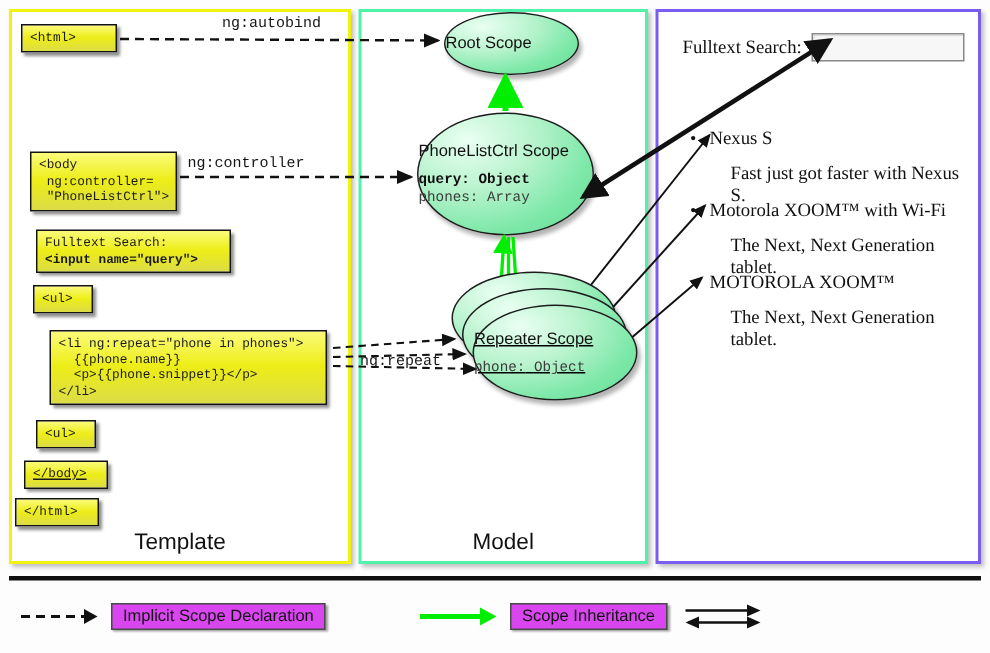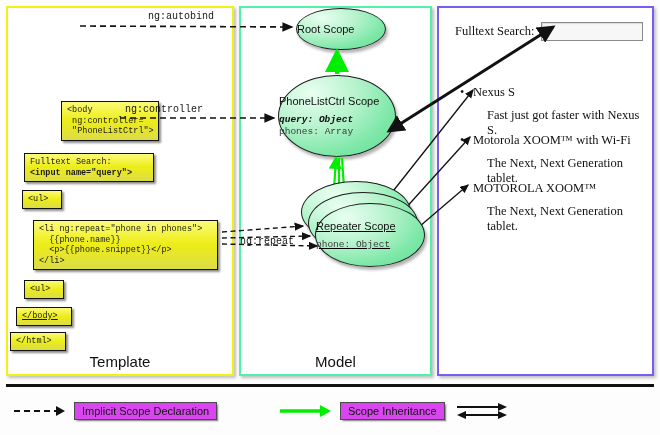--- a/index.html
+++ b/index.html
@@ -45,21 +45,21 @@
     box-shadow:2px 3px 3px rgba(0,0,0,.3);
     box-sizing:border-box;
     display:flex;flex-direction:column;align-items:flex-start;justify-content:center;
     text-align:center;
   }
   .scope .title{font-size:11px;color:#111;line-height:12.5px;}
   .scope .props{
     font-family:"Liberation Mono","DejaVu Sans Mono",monospace;
     font-size:9.5px;line-height:11.5px;margin-top:7px;color:#3b3b3b;
   }
-  .scope .props .k{color:#0d0d0d;font-weight:bold;font-style:italic;}
+  .scope .props .k{color:#0d0d0d;font-weight:bold;}
 
   
   .view-inner{position:absolute;left:0;top:0;width:100%;height:100%;
     font-family:"Liberation Serif","DejaVu Serif",serif;color:#111;}
   .fs-row{position:absolute;left:16px;top:14px;display:flex;align-items:center;gap:6px;}
   .fs-label{font-size:12.5px;}
   .fs-input{
     width:96px;height:15px;border:1px solid #8a8a8a;
     background:#f7f7f7;box-shadow:inset 1px 1px 1px rgba(0,0,0,.12);
   }
@@ -92,22 +92,23 @@
 </style>
 </head>
 <body>
 
 <div id="root">
 
   <div class="col" id="col-template">
     <div class="col-label">Template</div>
   </div>
 
-
-  <div class="codebox" style="left:20px;top:101px;width:98px;margin-left:41px;">&lt;body
+  <div class="codebox" style="left:14px;top:16px;width:64px;">&lt;html&gt;</div>
+
+  <div class="codebox" style="left:20px;top:101px;width:98px;">&lt;body
  ng:controller=
  "PhoneListCtrl"&gt;</div>
 
   <div class="codebox" style="left:24px;top:153px;width:130px;"><span>Fulltext Search:</span>
 <b>&lt;input name="query"&gt;</b></div>
 
   <div class="codebox" style="left:22px;top:190px;width:40px;">&lt;ul&gt;</div>
 
   <div class="codebox" style="left:33px;top:220px;width:185px;">&lt;li ng:repeat="phone in phones"&gt;
   {{phone.name}}

